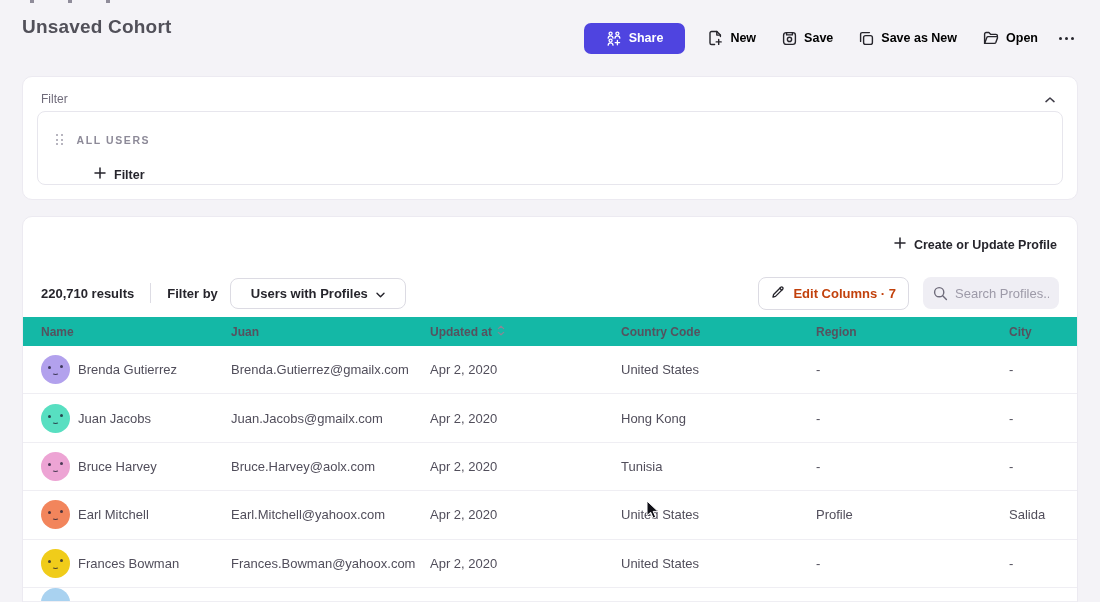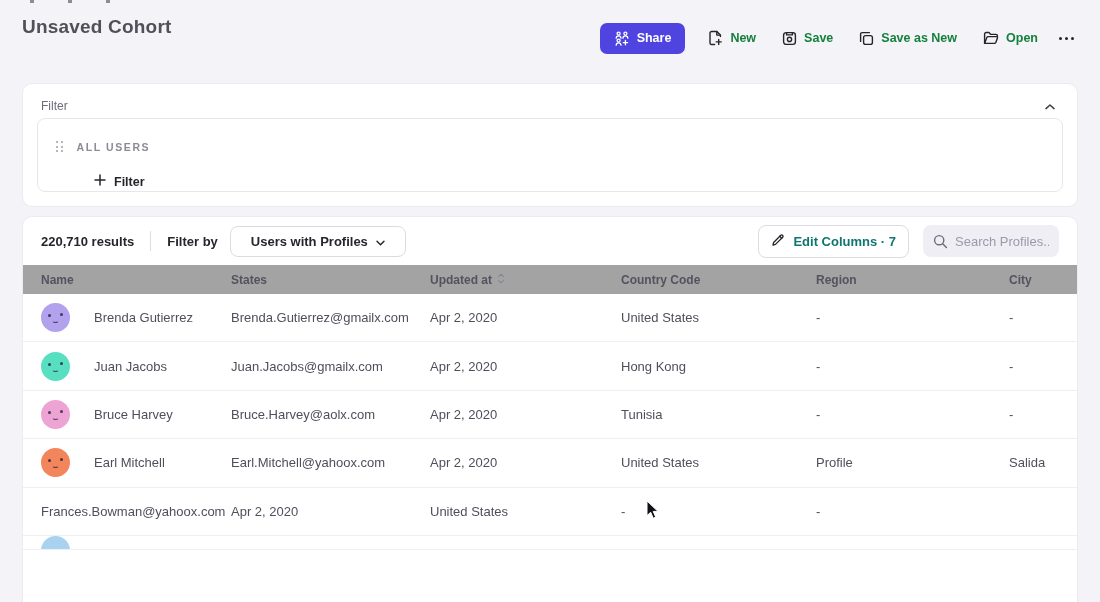--- a/index.html
+++ b/index.html
@@ -9,29 +9,29 @@
     background:#f4f3f7;
     font-family:"Liberation Sans", sans-serif;
     color:#4b4955;
   }
   
   .clip-frag { position:absolute; top:0; left:30px; display:flex; gap:34px; }
   .clip-frag i { width:4px; height:3px; background:#8f8c9a; display:block; }
   .page-title { position:absolute; left:22px; top:16px; font-size:19px; font-weight:700; color:#515059; letter-spacing:.2px; }
   .topbar-actions { position:absolute; top:22px; right:20px; display:flex; align-items:center; gap:4px; height:32px; }
   .btn { display:flex; align-items:center; gap:7px; border:none; background:transparent; cursor:pointer;
-         font-family:inherit; font-size:12.5px; font-weight:700; color:#15803d; padding:7px 11px; border-radius:7px; }
+         font-family:inherit; font-size:12.5px; font-weight:700; color:#000000; padding:7px 11px; border-radius:7px; }
   .btn svg { display:block; }
-  .btn-primary { background:#4f44e0; color:#fff; padding:8px 14px; margin-right:8px; }
+  .btn-primary { background:#4f44e0; color:#fff; padding:8px 22px; margin-right:8px; }
   .more-dots { display:flex; gap:3px; padding:8px 6px; cursor:pointer; }
   .more-dots i { width:3px; height:3px; border-radius:50%; background:#26252c; display:block; }
 
   
   .card { position:absolute; left:22px; width:1056px; background:#fff; border:1px solid #eceaf1; border-radius:10px; }
-  .filter-card { top:83px; height:124px; }
+  .filter-card { top:76px; height:124px; }
   .filter-card-head { display:flex; align-items:center; justify-content:space-between; padding:10px 18px 0 18px; }
   .filter-card-title { font-size:12px; color:#6f6b7a; }
   .chev-btn { background:none; border:none; cursor:pointer; padding:4px; }
   .filter-inner { position:absolute; left:14px; right:14px; top:34px; bottom:14px; border:1px solid #e7e6ed; border-radius:8px; padding:20px 16px; }
   .group-row { display:flex; align-items:center; gap:12px; }
   .drag-handle { display:grid; grid-template-columns:2px 2px; grid-gap:2.5px; cursor:grab; padding:2px; }
   .drag-handle i { width:2px; height:2px; border-radius:50%; background:#9f9caa; display:block; }
   .group-label { font-size:10.5px; font-weight:700; letter-spacing:1.6px; color:#8d8a98; }
   .add-filter { margin:16px 0 0 34px; display:flex; align-items:center; gap:8px; background:none; border:none; cursor:pointer;
                 font-family:inherit; font-size:12.5px; font-weight:700; color:#26252c; padding:4px 6px; }
@@ -42,33 +42,33 @@
   .create-btn { position:absolute; right:16px; top:14px; display:flex; align-items:center; gap:8px; background:none; border:none;
                 cursor:pointer; font-family:inherit; font-size:12.5px; font-weight:700; color:#26252c; padding:6px 4px; }
   .toolbar { height:48px; display:flex; align-items:center; padding:0 18px; }
   .results { font-size:13px; font-weight:700; color:#26252c; }
   .v-div { width:1px; height:20px; background:#dddce4; margin:0 16px; }
   .filter-by { font-size:13px; font-weight:700; color:#26252c; margin-right:12px;text-align:center; }
   .dropdown-btn { display:flex; align-items:center; gap:8px; border:1px solid #dcdbe3; border-radius:8px; background:#fff;
                   padding:7px 20px; font-family:inherit; font-size:13px; font-weight:700; color:#26252c; cursor:pointer; }
   .spacer { flex:1; }
   .edit-cols-btn { display:flex; align-items:center; gap:8px; border:1px solid #dcdbe3; border-radius:8px; background:#fff;
-                   padding:7px 12px; font-family:inherit; font-size:13px; font-weight:700; color:#0f766e; cursor:pointer; }
+                   padding:7px 12px; font-family:inherit; font-size:13px; font-weight:700; color:#c2410c; cursor:pointer; }
   .search-box { position:relative; margin-left:14px; }
   .search-box input { width:136px; height:32px; border:none; border-radius:8px; background:#efeef4; padding:0 10px 0 32px;
                       font-family:inherit; font-size:13px; color:#4b4955; outline:none; }
   .search-box input::placeholder { color:#9d9aa8; }
   .search-box svg { position:absolute; left:10px; top:8.5px; }
 
   
   .grid-cols { display:grid; grid-template-columns:190px 199px 191px 195px 193px 1fr; align-items:center; padding:0 18px; }
-  .thead { height:29px; background:#a3a3a3; font-size:12px; font-weight:600; color:#55525f; }
+  .thead { height:29px; background:#14b8a6; font-size:12px; font-weight:600; color:#55525f; }
   .th { display:flex; align-items:center; gap:5px; }
   .trow { height:48.4px; border-bottom:1px solid #efeef3; font-size:13px; color:#514e5b; cursor:pointer; }
-  .name-cell { display:flex; align-items:center; gap:24px; font-weight:400; }
+  .name-cell { display:flex; align-items:center; gap:8px; font-weight:400; }
   .avatar { position:relative; width:29px; height:29px; border-radius:50%; flex:0 0 29px; }
   .avatar .eye { position:absolute; width:3px; height:3px; border-radius:50%; background:rgba(30,28,50,.78); }
   .avatar .eye.l { left:7px; top:11px; } .avatar .eye.r { left:19px; top:10px; }
   .avatar .mouth { position:absolute; left:11px; top:15px; width:7px; height:5px; border:1.6px solid rgba(30,28,50,.78);
                    border-top:none; border-left-color:transparent; border-right-color:transparent; border-radius:0 0 7px 7px; }
   .partial-row { height:14px; overflow:hidden; }
   .partial-row .avatar { margin-left:0; }
 
   
   .cursor { position:absolute; left:646px; top:500px; pointer-events:none; z-index:50; }
@@ -174,20 +174,30 @@
             <path d="M6 1 V11 M1 6 H11"></path>
           </svg>
       </span>
       <span>Filter</span>
     </button>
   </div>
 </div>
 
 <div class="card main-card">
 
+  <div class="create-row">
+    <button class="create-btn">
+      <span>
+        <svg width="12" height="12" viewBox="0 0 12 12" fill="none" stroke="#26252c" stroke-width="1.5" stroke-linecap="round">
+            <path d="M6 1 V11 M1 6 H11"></path>
+          </svg>
+      </span>
+      <span>Create or Update Profile</span>
+    </button>
+  </div>
 
   <div class="toolbar">
     <span class="results">220,710 results</span>
     <span class="v-div"></span>
     <span class="filter-by">Filter by</span>
     <button class="dropdown-btn">
       <span>Users with Profiles</span>
       <span>
         <svg width="9" height="6" viewBox="0 0 9 6" fill="none" stroke="#26252c" stroke-width="1.4" stroke-linecap="round" stroke-linejoin="round">
             <path d="M1 1.2 L4.5 4.8 L8 1.2"></path>
@@ -213,21 +223,21 @@
       </span>
       <input type="text" placeholder="Search Profiles..." style="">
     </span>
   </div>
 
   <div class="grid-cols thead">
     <span class="th">
         <span>Name</span>
       </span>
     <span class="th">
-        <span>States</span>
+        <span>Juan</span>
       </span>
     <span class="th">
       <span>Updated at</span>
       <span>
         <svg width="8" height="11" viewBox="0 0 8 11" fill="none" stroke="#8a8795" stroke-width="1.2" stroke-linecap="round" stroke-linejoin="round">
           <path d="M1.3 3.6 L4 1.2 L6.7 3.6"></path>
             <path d="M1.3 7.4 L4 9.8 L6.7 7.4"></path>
         </svg>
       </span>
     </span>
@@ -302,20 +312,28 @@
         <span>Earl Mitchell</span>
       </span>
       <span>Earl.Mitchell@yahoox.com</span>
       <span>Apr 2, 2020</span>
       <span>United States</span>
       <span>Profile</span>
       <span>Salida</span>
     </div>
 
     <div class="grid-cols trow">
+      <span class="name-cell">
+        <span class="avatar" style="background-color: rgb(240, 204, 26);">
+            <i class="eye l"></i>
+            <i class="eye r"></i>
+            <i class="mouth"></i>
+          </span>
+        <span>Frances Bowman</span>
+      </span>
       <span>Frances.Bowman@yahoox.com</span>
       <span>Apr 2, 2020</span>
       <span>United States</span>
       <span>-</span>
       <span>-</span>
     </div>
 
     <div class="grid-cols trow partial-row">
       <span class="name-cell">
         <span class="avatar" style="background-color: rgb(169, 210, 240);"></span>

